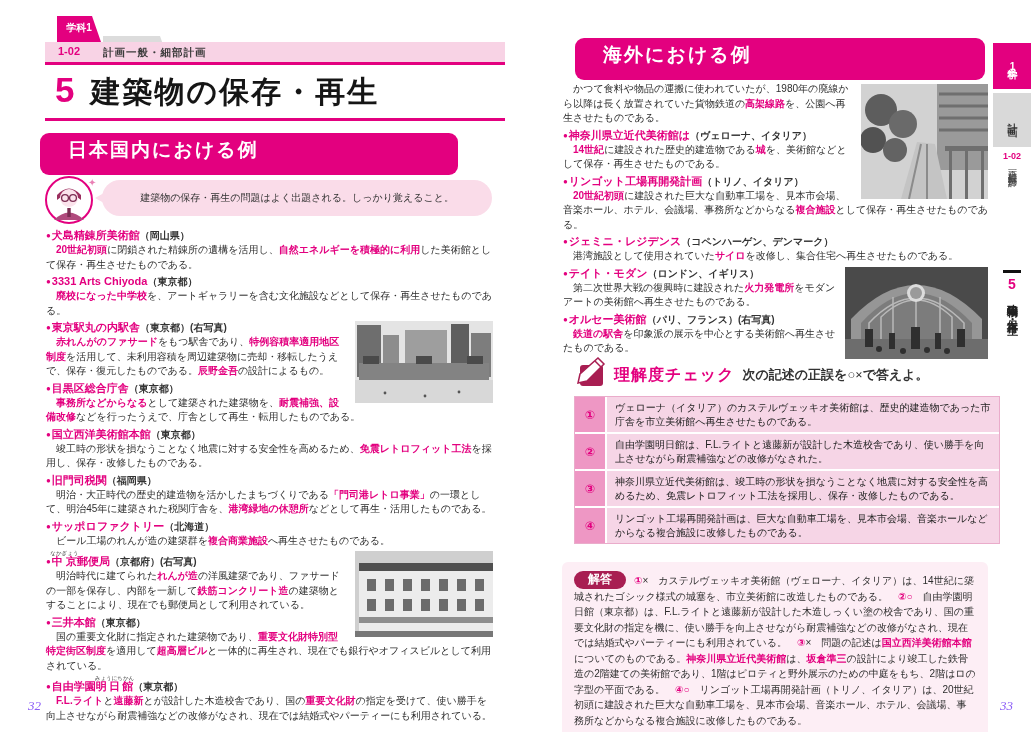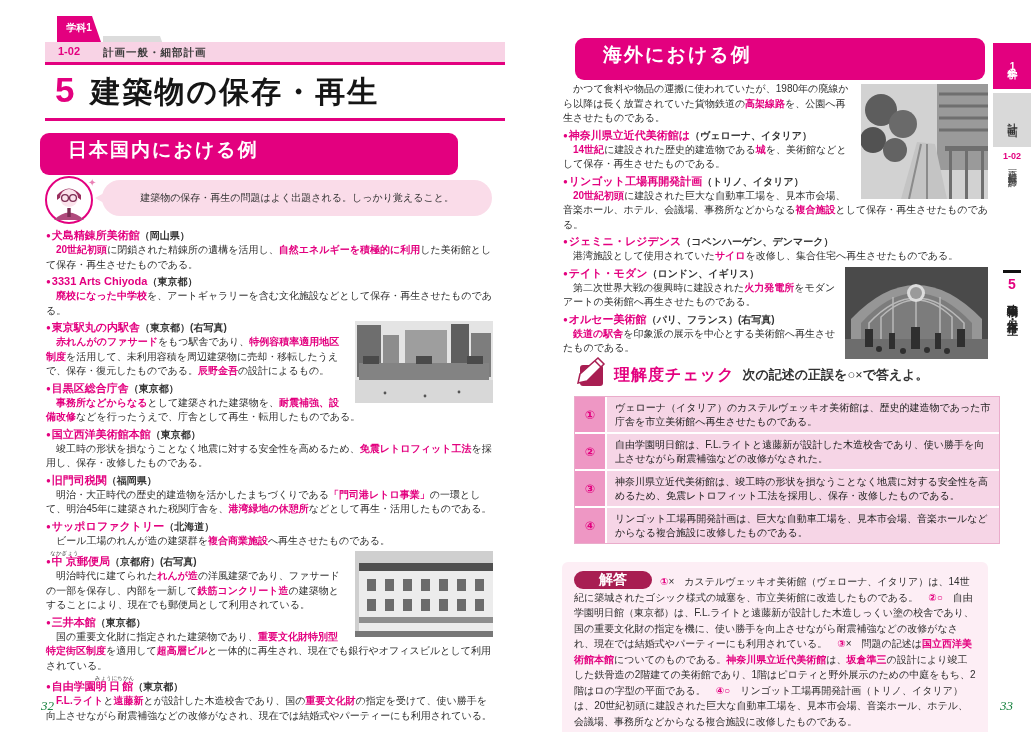--- a/index.html
+++ b/index.html
@@ -66,40 +66,40 @@
   .qrow{display:flex;border-bottom:2px solid #fff;}
   .qrow:last-child{border-bottom:none;}
   .qnum{width:30px;background:var(--qnum);color:var(--magenta);font-weight:bold;font-size:12px;
         display:flex;align-items:center;justify-content:center;border-right:2px solid #fff;}
   .qtext{flex:1;background:var(--qrow);padding:4px 8px;font-size:10px;line-height:13.5px;color:#222;}
 
   
   #answer{position:absolute;left:562px;top:562px;width:426px;min-height:150px;background:var(--apanel);
           border-radius:6px;padding:9px 12px;box-sizing:border-box;font-size:10px;line-height:15.5px;}
   #answer-label{display:inline-block;background:var(--dark);color:#fff;border-radius:9px;
-          padding:1px 25px;font-size:14px;font-weight:bold;margin-right:8px;vertical-align:1px;}
+          padding:1px 14px;font-size:12px;font-weight:bold;margin-right:8px;vertical-align:1px;}
 
   
   .v{writing-mode:vertical-rl;text-orientation:upright;}
   #sb-subject{position:absolute;left:993px;top:43px;width:38px;height:46px;background:var(--magenta);
         color:#fff;font-size:10px;font-weight:bold;display:flex;align-items:center;justify-content:center;}
   #sb-category{position:absolute;left:993px;top:93px;width:38px;height:54px;background:var(--sbgray);
         color:#333;font-size:10px;font-weight:bold;display:flex;align-items:center;justify-content:center;letter-spacing:5px;}
   #sb-code{position:absolute;left:993px;top:151px;width:38px;text-align:center;color:var(--magenta);
         font-size:9px;font-weight:bold;}
   #sb-section{position:absolute;left:993px;top:163px;width:38px;height:100px;display:flex;justify-content:center;
         font-size:9px;color:#444;letter-spacing:1px;}
   #sb-dash{position:absolute;left:1003px;top:270px;width:18px;height:3px;background:#111;}
   #sb-num{position:absolute;left:993px;top:276px;width:38px;text-align:center;color:var(--magenta);
         font-size:14px;font-weight:bold;}
   #sb-title{position:absolute;left:993px;top:295px;width:38px;height:100px;display:flex;justify-content:center;
         font-size:11px;font-weight:bold;color:#222;letter-spacing:1px;}
 
   .pgnum{position:absolute;bottom:18px;font-family:"Liberation Serif","DejaVu Serif",serif;
-        font-style:italic;font-size:13px;color:#15803d;margin-left:13px;}
+        font-style:italic;font-size:13px;color:#8b5cf6;}
   #pg-left{left:28px;} #pg-right{right:18px;}
 </style>
 </head>
 <body>
 
 <div id="book">
 
   <div class="tab tab-subject">学科1</div>
   <div class="tab tab-category">計 画</div>
   <div class="band">

